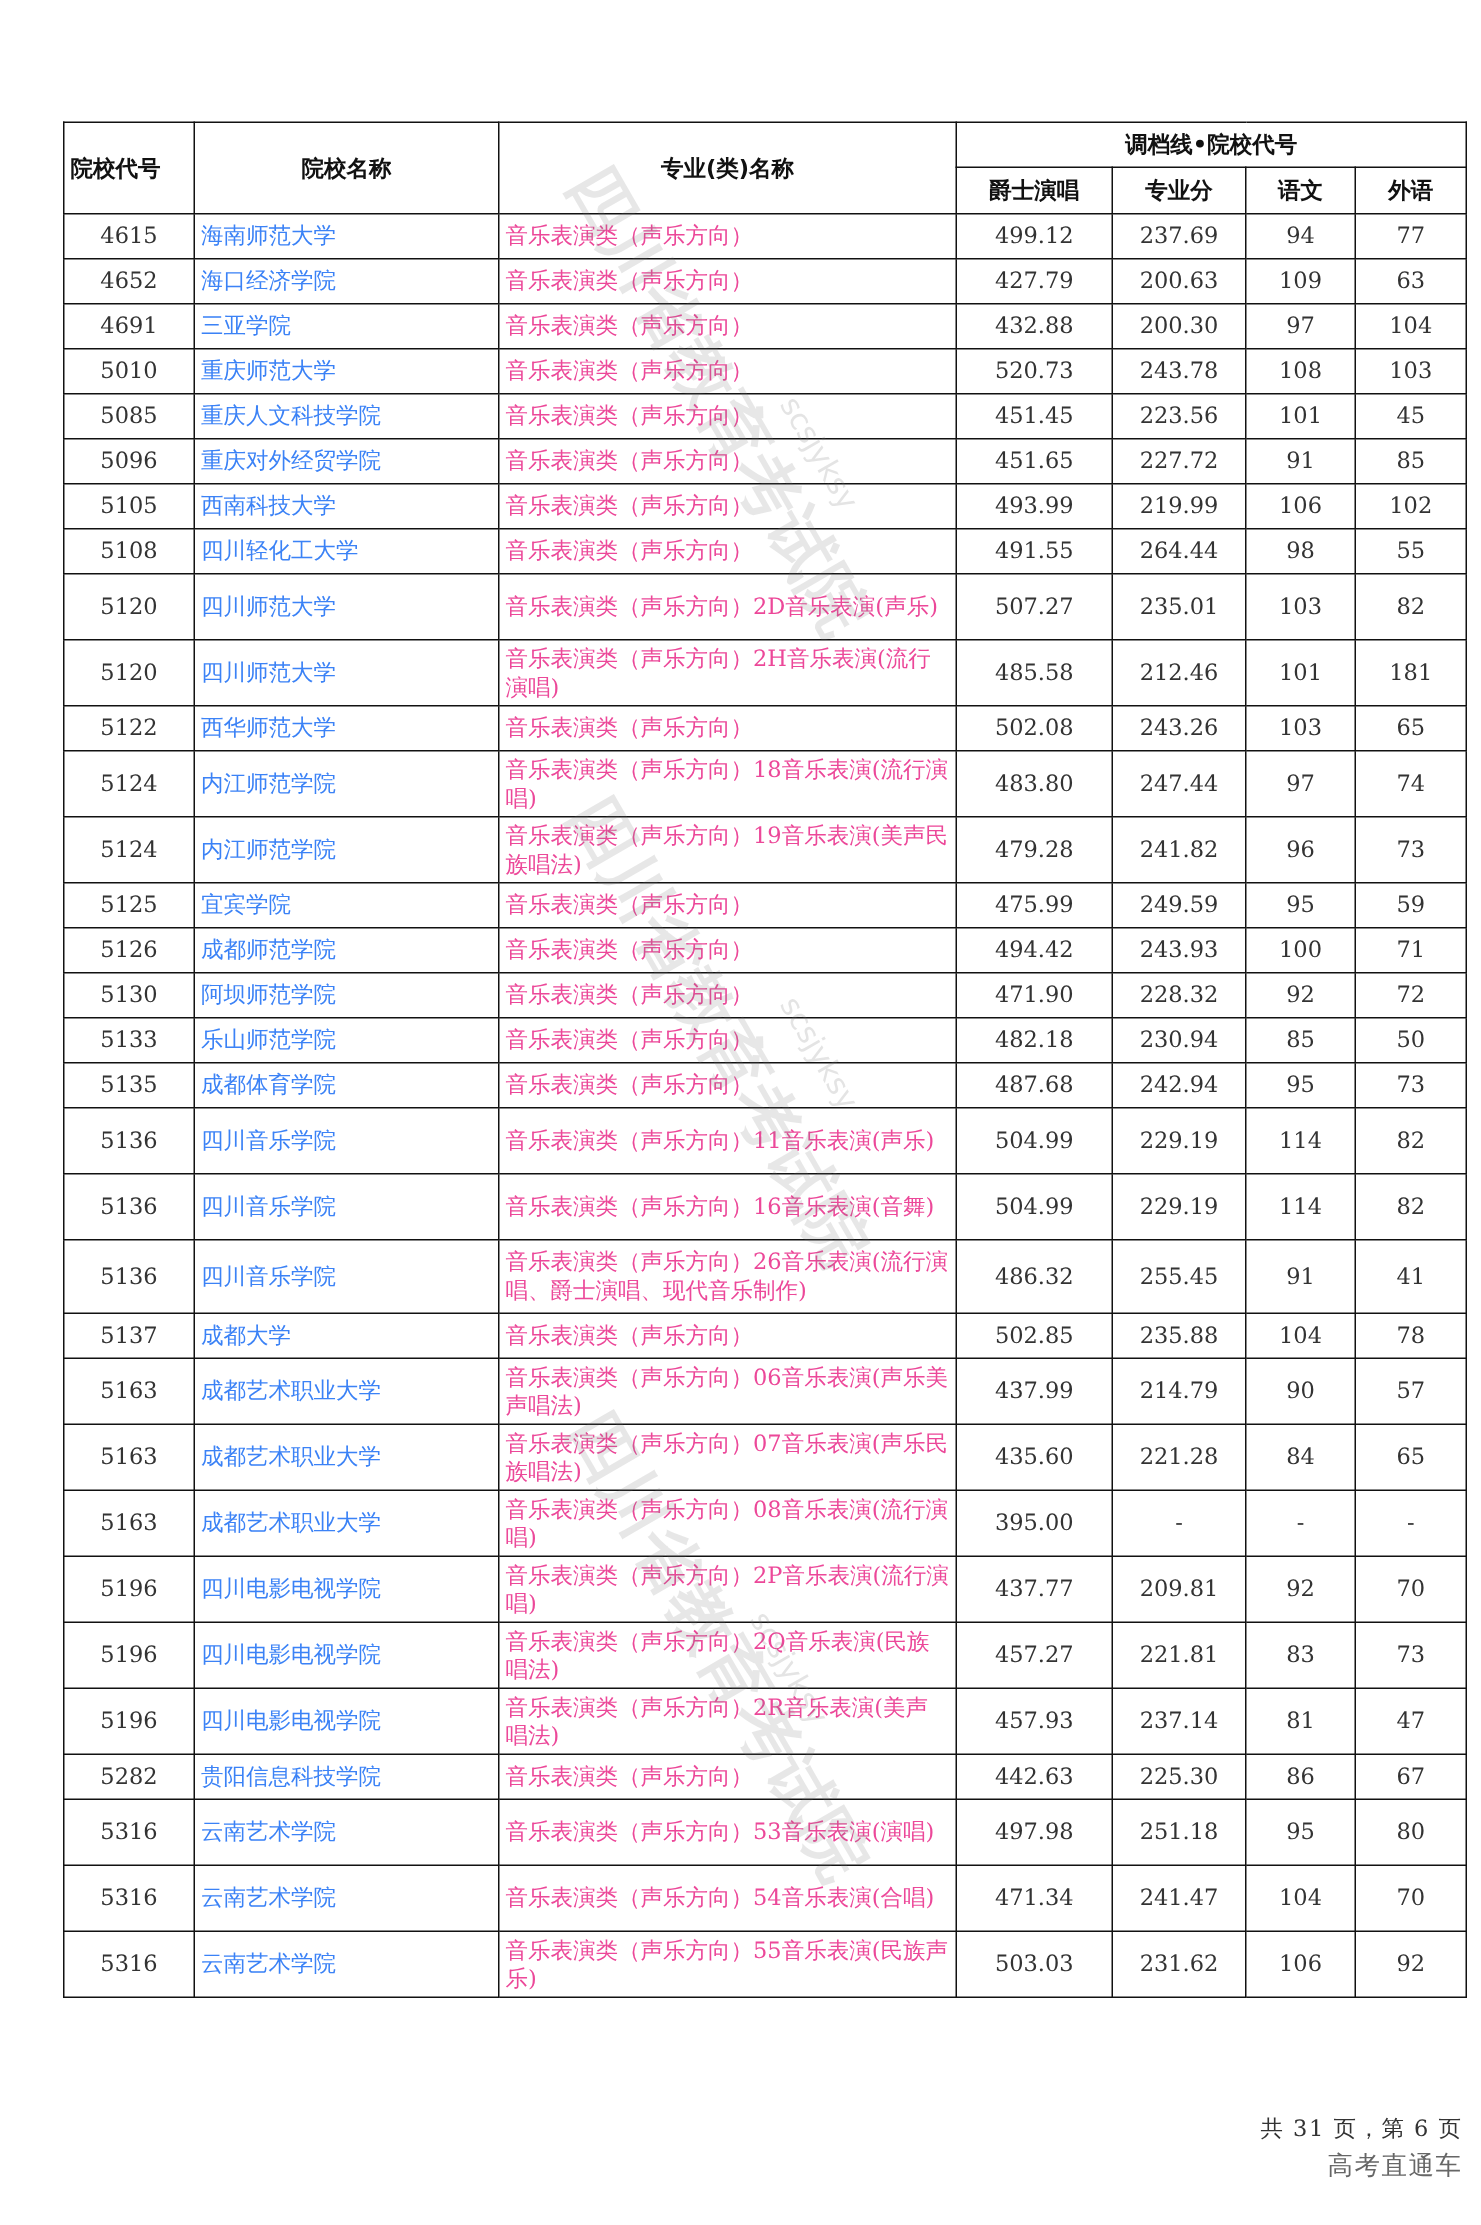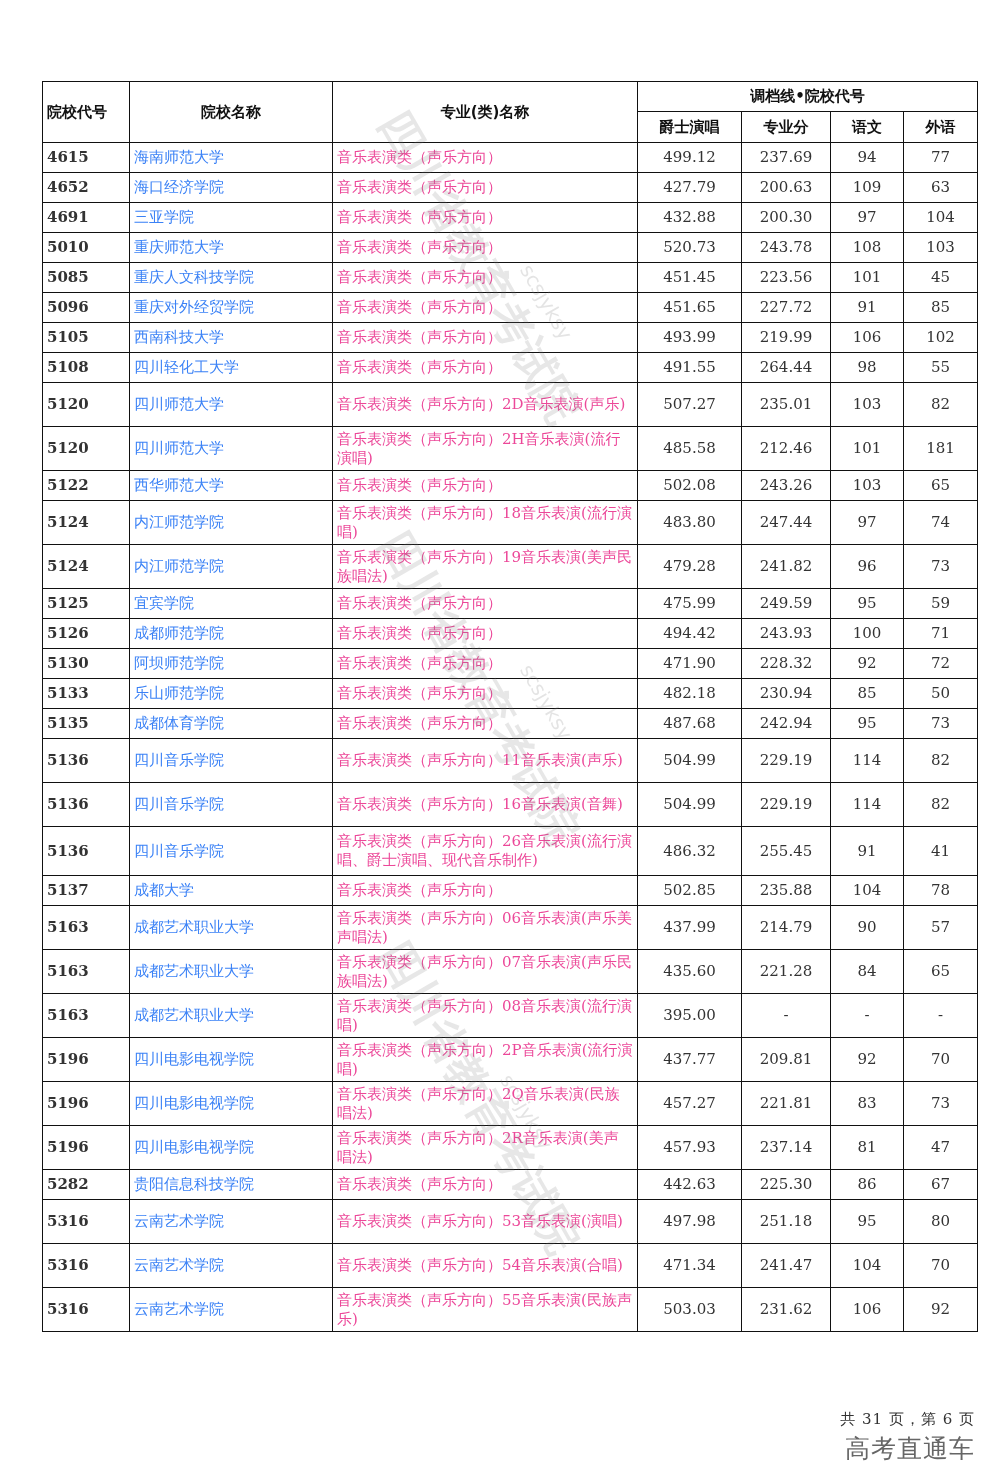--- a/index.html
+++ b/index.html
@@ -10,31 +10,31 @@
                table-layout:fixed; width:935px; }
   table.grid td, table.grid th { border:1.5px solid #111; padding:0 4px; font-size:15px;
                line-height:19px; vertical-align:middle; overflow:hidden; }
   table.grid th { font-family:"DejaVu Sans","Liberation Sans",sans-serif; font-weight:bold;
                font-size:15px; color:#111; }
   th.h-code { text-align:left; padding-left:10px; }
   th.h-name { text-align:center; padding-left:4px; }
   th.h-major { text-align:center; }
   th.h-group { text-align:center; height:29px; }
   th.h-sub { text-align:center; height:30px; }
-  td.c-code { color:#333;font-weight:bold; }
+  td.c-code { text-align:center; color:#333; }
   td.c-name { text-align:left; color:#3b82f6; }
   td.c-major { text-align:left; color:#ec4899; padding-left:4px; }
   td.c-num { text-align:center; color:#333; }
   tr.r1 td { height:29px; }
   tr.r2 td { height:43px; }
   tr.r3 td { height:48px; }
   .footer-page { position:absolute; right:28px; top:1410px; font-size:15px; color:#333;
                  letter-spacing:1px; }
   .footer-brand { position:absolute; right:28px; top:1432px; font-family:"DejaVu Sans","Liberation Sans",sans-serif;
-                  font-size:25px; color:#666; letter-spacing:1px; }
+                  font-size:17px; color:#666; letter-spacing:1px; }
   .watermark { position:absolute; color:rgba(120,120,120,0.18); font-family:"DejaVu Sans","Liberation Sans",sans-serif;
                font-size:44px; font-weight:bold; transform:rotate(60deg); transform-origin:left top;
                white-space:nowrap; pointer-events:none; }
   .watermark-sub { position:absolute; color:rgba(120,120,120,0.2); font-family:"DejaVu Sans","Liberation Sans",sans-serif;
                font-size:20px; transform:rotate(60deg); transform-origin:left top; white-space:nowrap; pointer-events:none; }
 </style>
 </head>
 <body>
 
 <div class="page">

